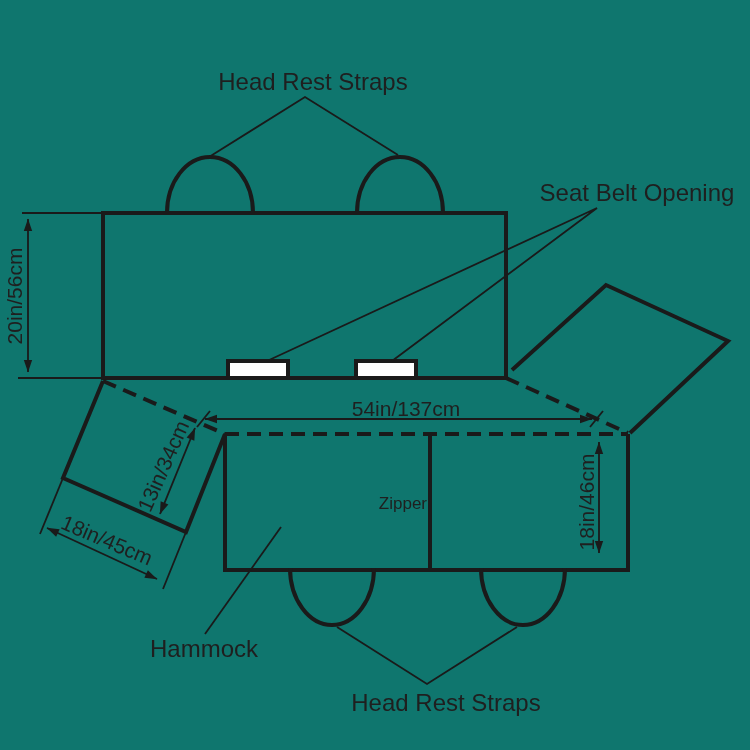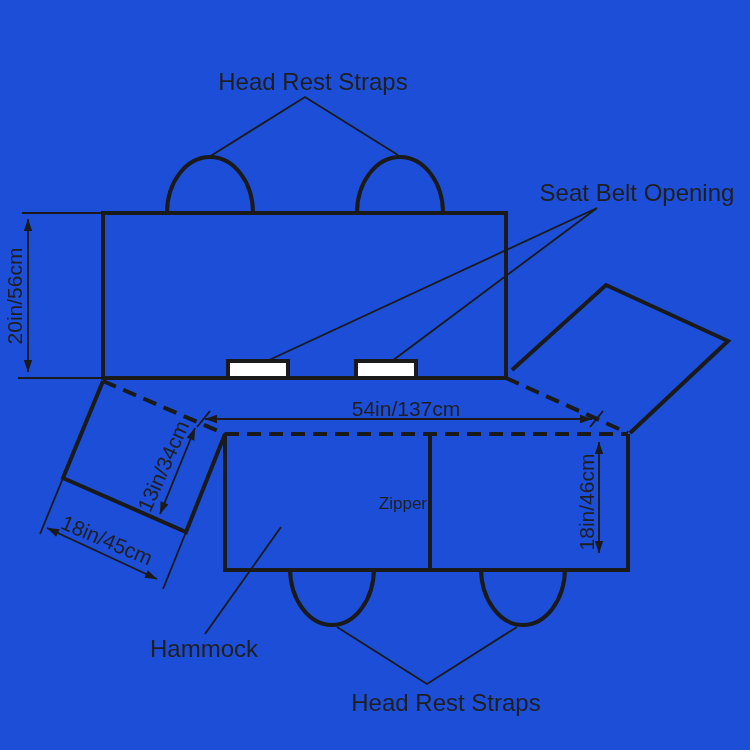--- a/index.html
+++ b/index.html
@@ -4,21 +4,21 @@
 <style>
   html, body {
     margin: 0;
     padding: 0;
     background: #ffffff;
   }
   .canvas {
     position: relative;
     width: 750px;
     height: 750px;
-    background: #1d4ed8;
+    background: #0f766e;
     font-family: "Liberation Sans", sans-serif;
     overflow: hidden;
   }
   svg { display: block; }
   .lbl {
     fill: #1f1f1f;
     font-family: "Liberation Sans", sans-serif;
     font-size: 24px;
   }
   .dim {

